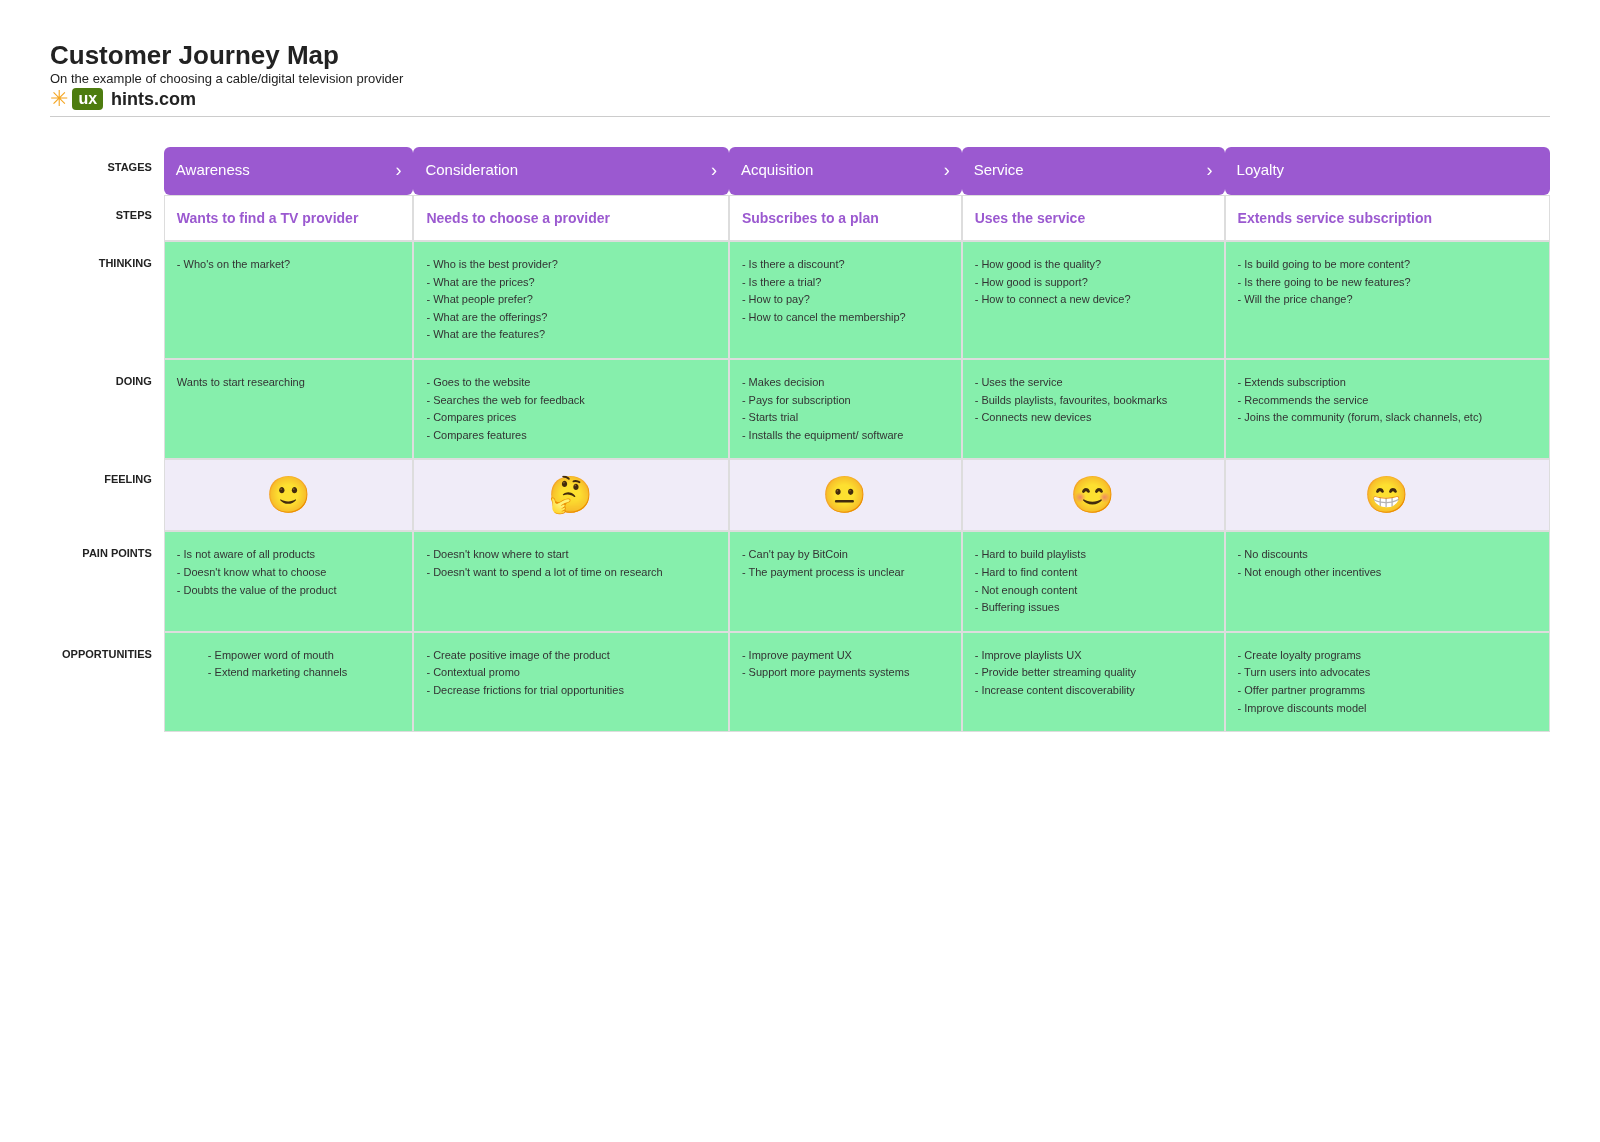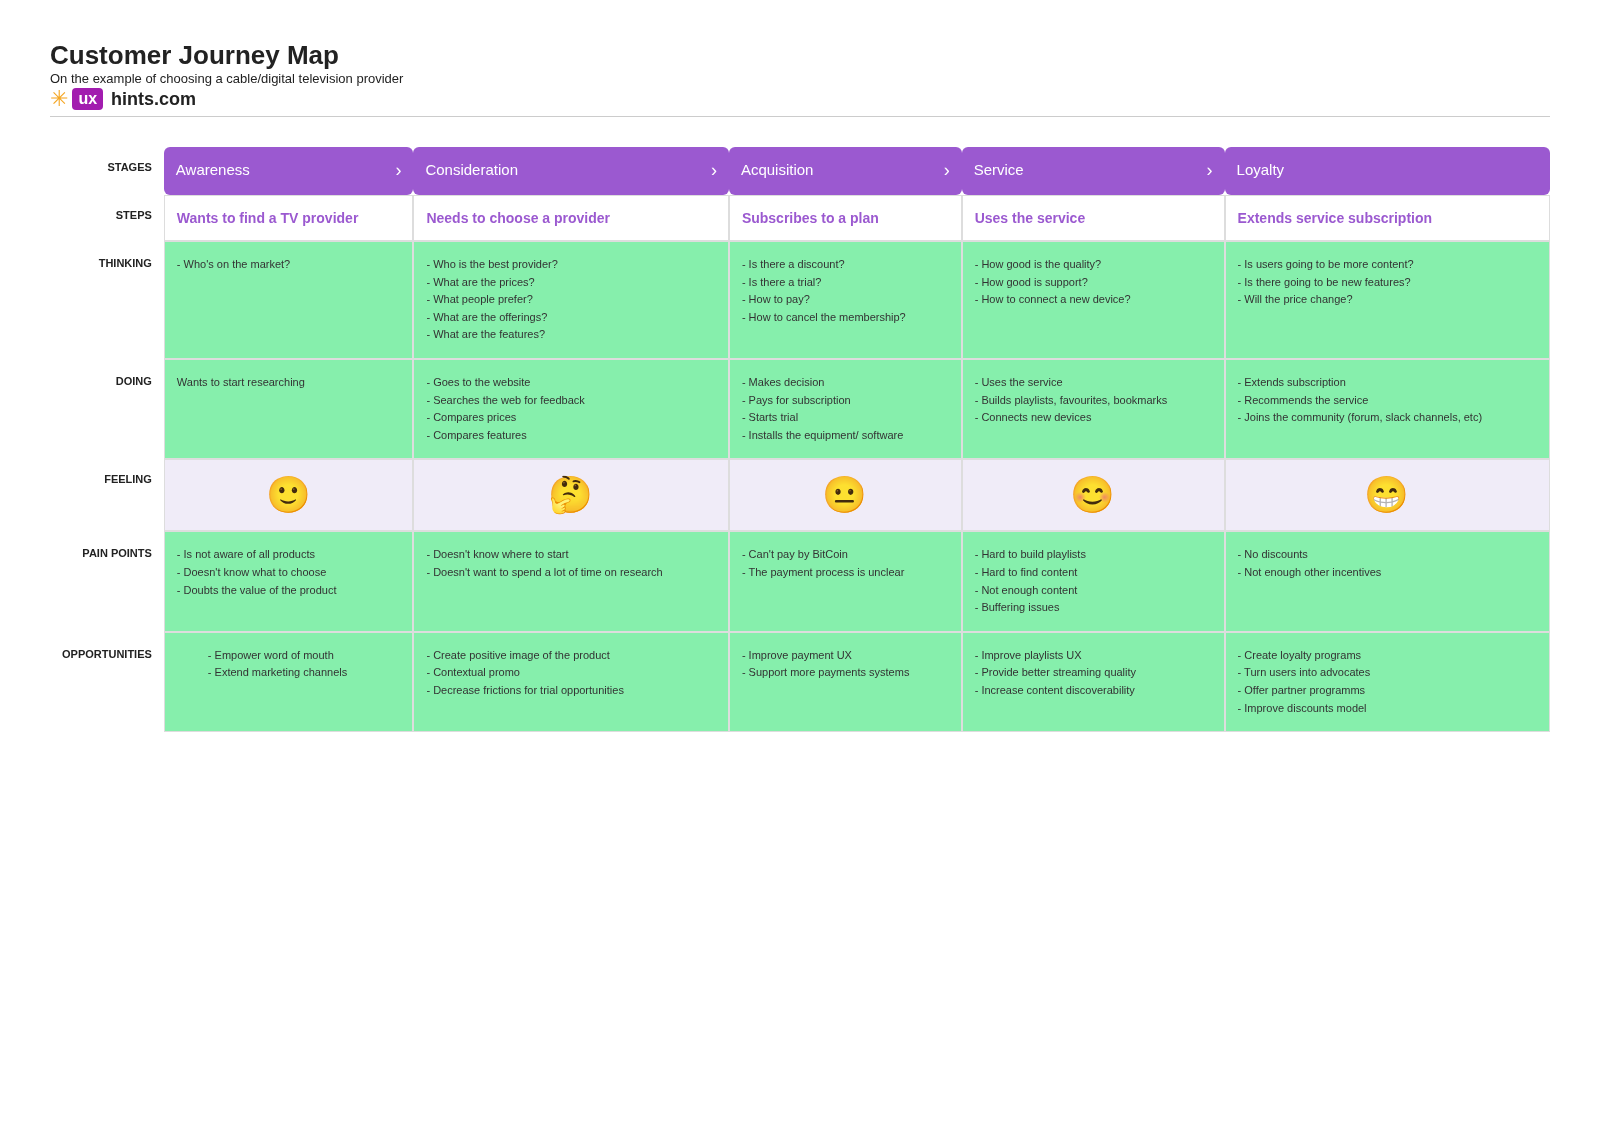--- a/index.html
+++ b/index.html
@@ -11,21 +11,21 @@
       font-size: 13px;
     }
     .header-row {
       display: flex;
       justify-content: space-between;
       align-items: flex-start;
       margin-bottom: 4px;
       flex-direction: column;
     }
     .logo-ux {
-      background: #a21caf;
+      background: #4d7c0f;
       color: #fff;
       font-weight: 900;
       padding: 2px 6px;
       border-radius: 4px;
       font-size: 16px;
       margin-right: 4px;
     }
     hr { border: none; border-top: 1px solid #ccc; margin-bottom: 30px; }
 
     .journey-table {
@@ -159,21 +159,21 @@
 - What people prefer?
 - What are the offerings?
 - What are the features?</td>
     <td class="content-cell" style="white-space:pre-line;">- Is there a discount?
 - Is there a trial?
 - How to pay?
 - How to cancel the membership?</td>
     <td class="content-cell" style="white-space:pre-line;">- How good is the quality?
 - How good is support?
 - How to connect a new device?</td>
-    <td class="content-cell" style="white-space:pre-line;">- Is users going to be more content?
+    <td class="content-cell" style="white-space:pre-line;">- Is build going to be more content?
 - Is there going to be new features?
 - Will the price change?</td>
   </tr>
 
   <tr>
     <td class="row-label" style="vertical-align:top; padding-top:16px;">DOING</td>
     <td class="content-cell">Wants to start researching</td>
     <td class="content-cell" style="white-space:pre-line;">- Goes to the website
 - Searches the web for feedback
 - Compares prices

